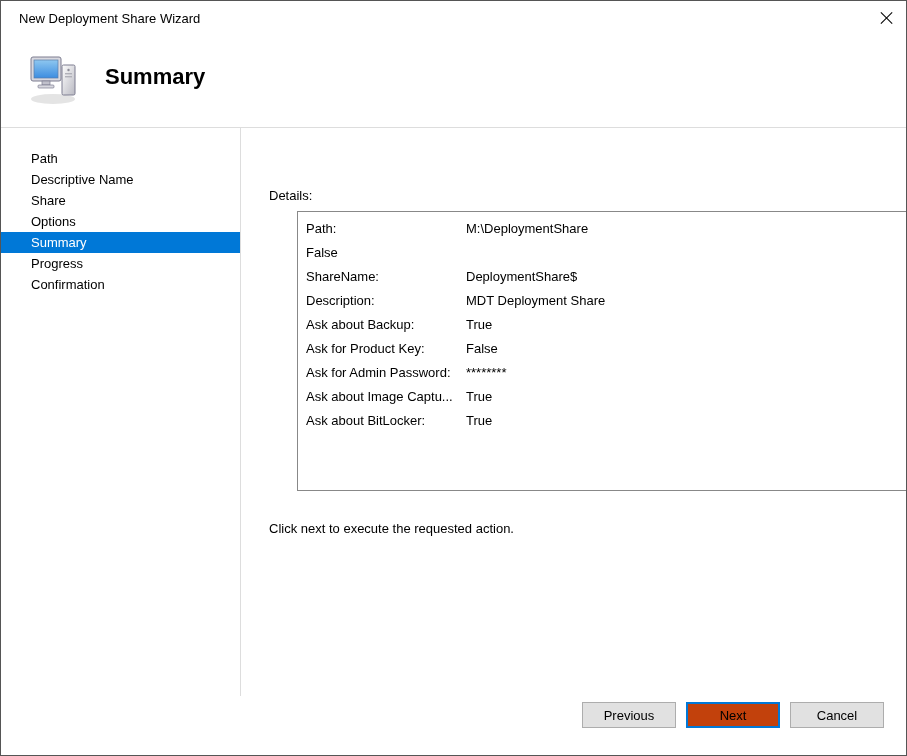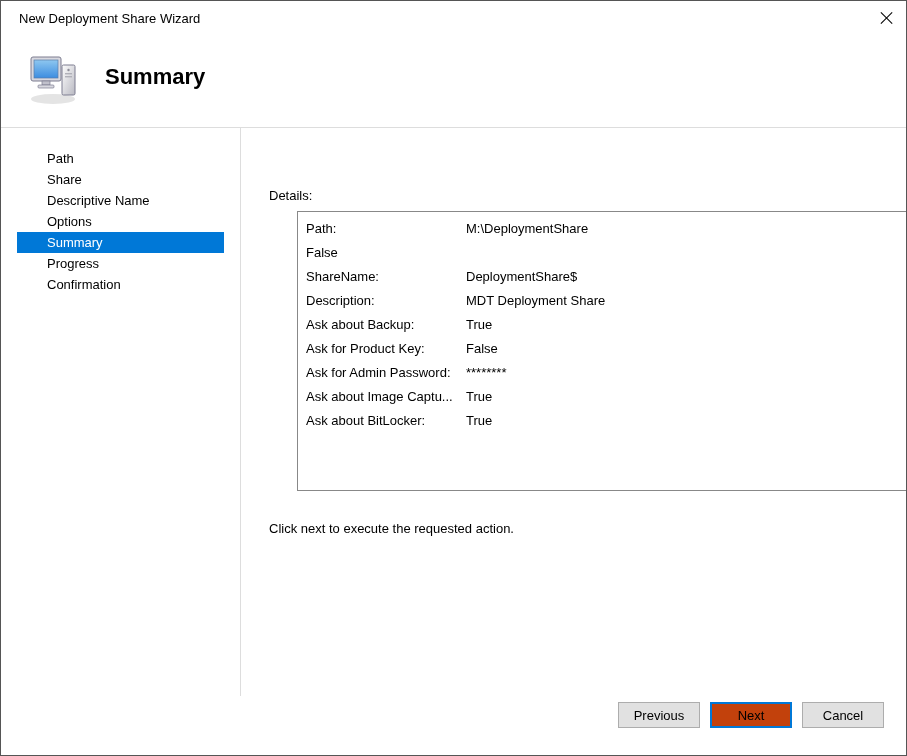--- a/index.html
+++ b/index.html
@@ -62,21 +62,21 @@
       border-top: 1px solid #ddd;
     }
 
     .body {
       display: flex;
       height: 568px;
     }
     .sidebar {
       width: 240px;
       min-width: 240px;
-      padding: 20px 16px;
+      padding: 20px 0;
       border-right: 1px solid #ddd;
     }
     .sidebar-item {
       padding: 2px 0 2px 30px;
       cursor: pointer;
       font-size: 13px;
       line-height: 17px;
     }
     .sidebar-item.selected {
       background: #0078d7;
@@ -125,21 +125,21 @@
 
     .button-row {
       height: 50px;
       display: flex;
       justify-content: flex-end;
       align-items: center;
       padding: 0 22px 12px 0;
       gap: 10px;
     }
     .button-row button {
-      width: 82px;
+      width: 94px;
       height: 26px;
       font-family: inherit;
       font-size: 13px;
       background: #e1e1e1;
       border: 1px solid #adadad;
       cursor: pointer;
     }
     .button-row button.primary {
       border: 2px solid #0078d7;
       background: #c2410c;
@@ -178,22 +178,22 @@
     </svg>
   </div>
   <div class="header-title">Summary</div>
 </div>
 
 <div class="divider"></div>
 
 <div class="body">
   <div class="sidebar" id="sidebar">
       <div class="sidebar-item">Path</div>
+      <div class="sidebar-item">Descriptive Name</div>
       <div class="sidebar-item">Share</div>
-      <div class="sidebar-item">Descriptive Name</div>
       <div class="sidebar-item">Options</div>
       <div class="sidebar-item selected">Summary</div>
       <div class="sidebar-item">Progress</div>
       <div class="sidebar-item">Confirmation</div>
     </div>
 
   <div class="main">
     <div class="details-label">Details:</div>
     <div class="details-box" id="details-box">
         <div class="detail-row">

